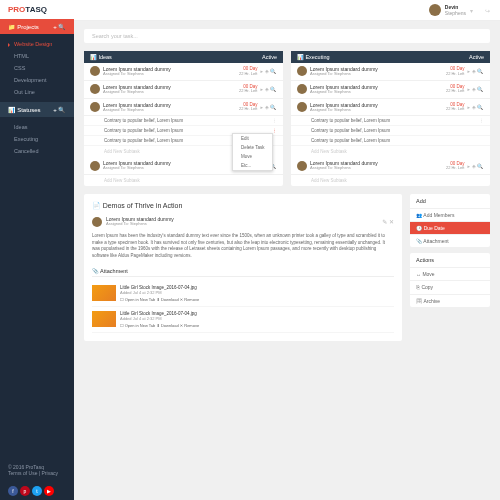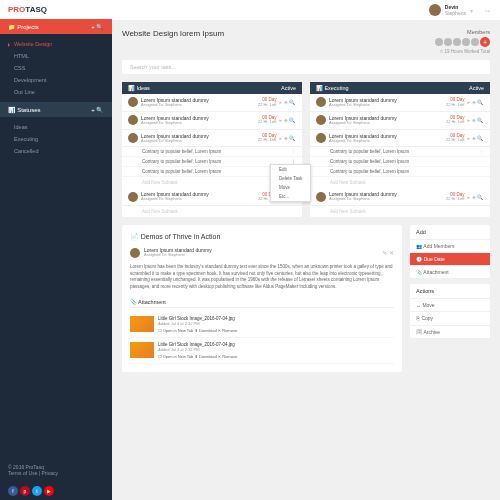--- a/index.html
+++ b/index.html
@@ -1,18 +1,18 @@
 <!DOCTYPE html>
 <html><head>
 <meta charset="utf-8">
 <style>
 *{margin:0;padding:0;box-sizing:border-box;font-family:Arial,sans-serif}
 body{background:#f0f0f0;font-size:6px;width:500px;height:500px;overflow:hidden}
 .app{display:flex;height:500px}
-.sidebar{width:112px;background:#1e2a3a;color:#8a95a5;display:flex;flex-direction:column}
+.sidebar{width:74px;background:#1e2a3a;color:#8a95a5;display:flex;flex-direction:column}
 .logo{background:#fff;color:#1e2a3a;padding:5px 8px;font-size:8px;font-weight:bold}
 .logo .pro{color:#e74c3c}
 .nav-section{background:#e74c3c;color:#fff;padding:4px 8px;display:flex;justify-content:space-between;align-items:center;font-size:6px}
 .nav-items{padding:4px 0}
 .nav-item{padding:3px 8px 3px 14px;font-size:5.5px;color:#8a95a5;cursor:pointer;position:relative}
 .nav-item.active{color:#e74c3c}
 .nav-item.active::before{content:"";position:absolute;left:8px;top:5px;border:2px solid transparent;border-left-color:#e74c3c}
 .nav-section.dark{background:#2c3e50;color:#fff}
 .sidebar-footer{margin-top:auto;padding:6px 8px;font-size:5px}
 .social{display:flex;gap:2px;padding:4px 8px}
@@ -112,35 +112,20 @@
       <div class="avatar"></div>
       <div class="user-info">
         <div class="name">Devin</div>
         <div class="sub">Stephens</div>
       </div>
       <span style="color:#ccc">▾</span>
       <span style="color:#ccc;margin-left:8px">↪</span>
     </div>
 
     <div class="content">
-      <div class="page-header">
-        <div class="page-title">Website Design lorem Ipsum</div>
-        <div class="members">
-          <div class="members-label">Members</div>
-          <div class="member-avatars">
-            <div class="mav"></div>
-            <div class="mav"></div>
-            <div class="mav"></div>
-            <div class="mav"></div>
-            <div class="mav"></div>
-            <div class="add-member">+</div>
-          </div>
-          <div class="hours">⏱ 19 Hours Worked Total</div>
-        </div>
-      </div>
 
       <div class="search-box">Search your task...</div>
 
       <div class="columns" style="position:relative">
         <div class="column">
           <div class="col-header">
               <span>📊 <span>Ideas</span></span>
               <span>Active</span>
             </div>
           <div class="task">

